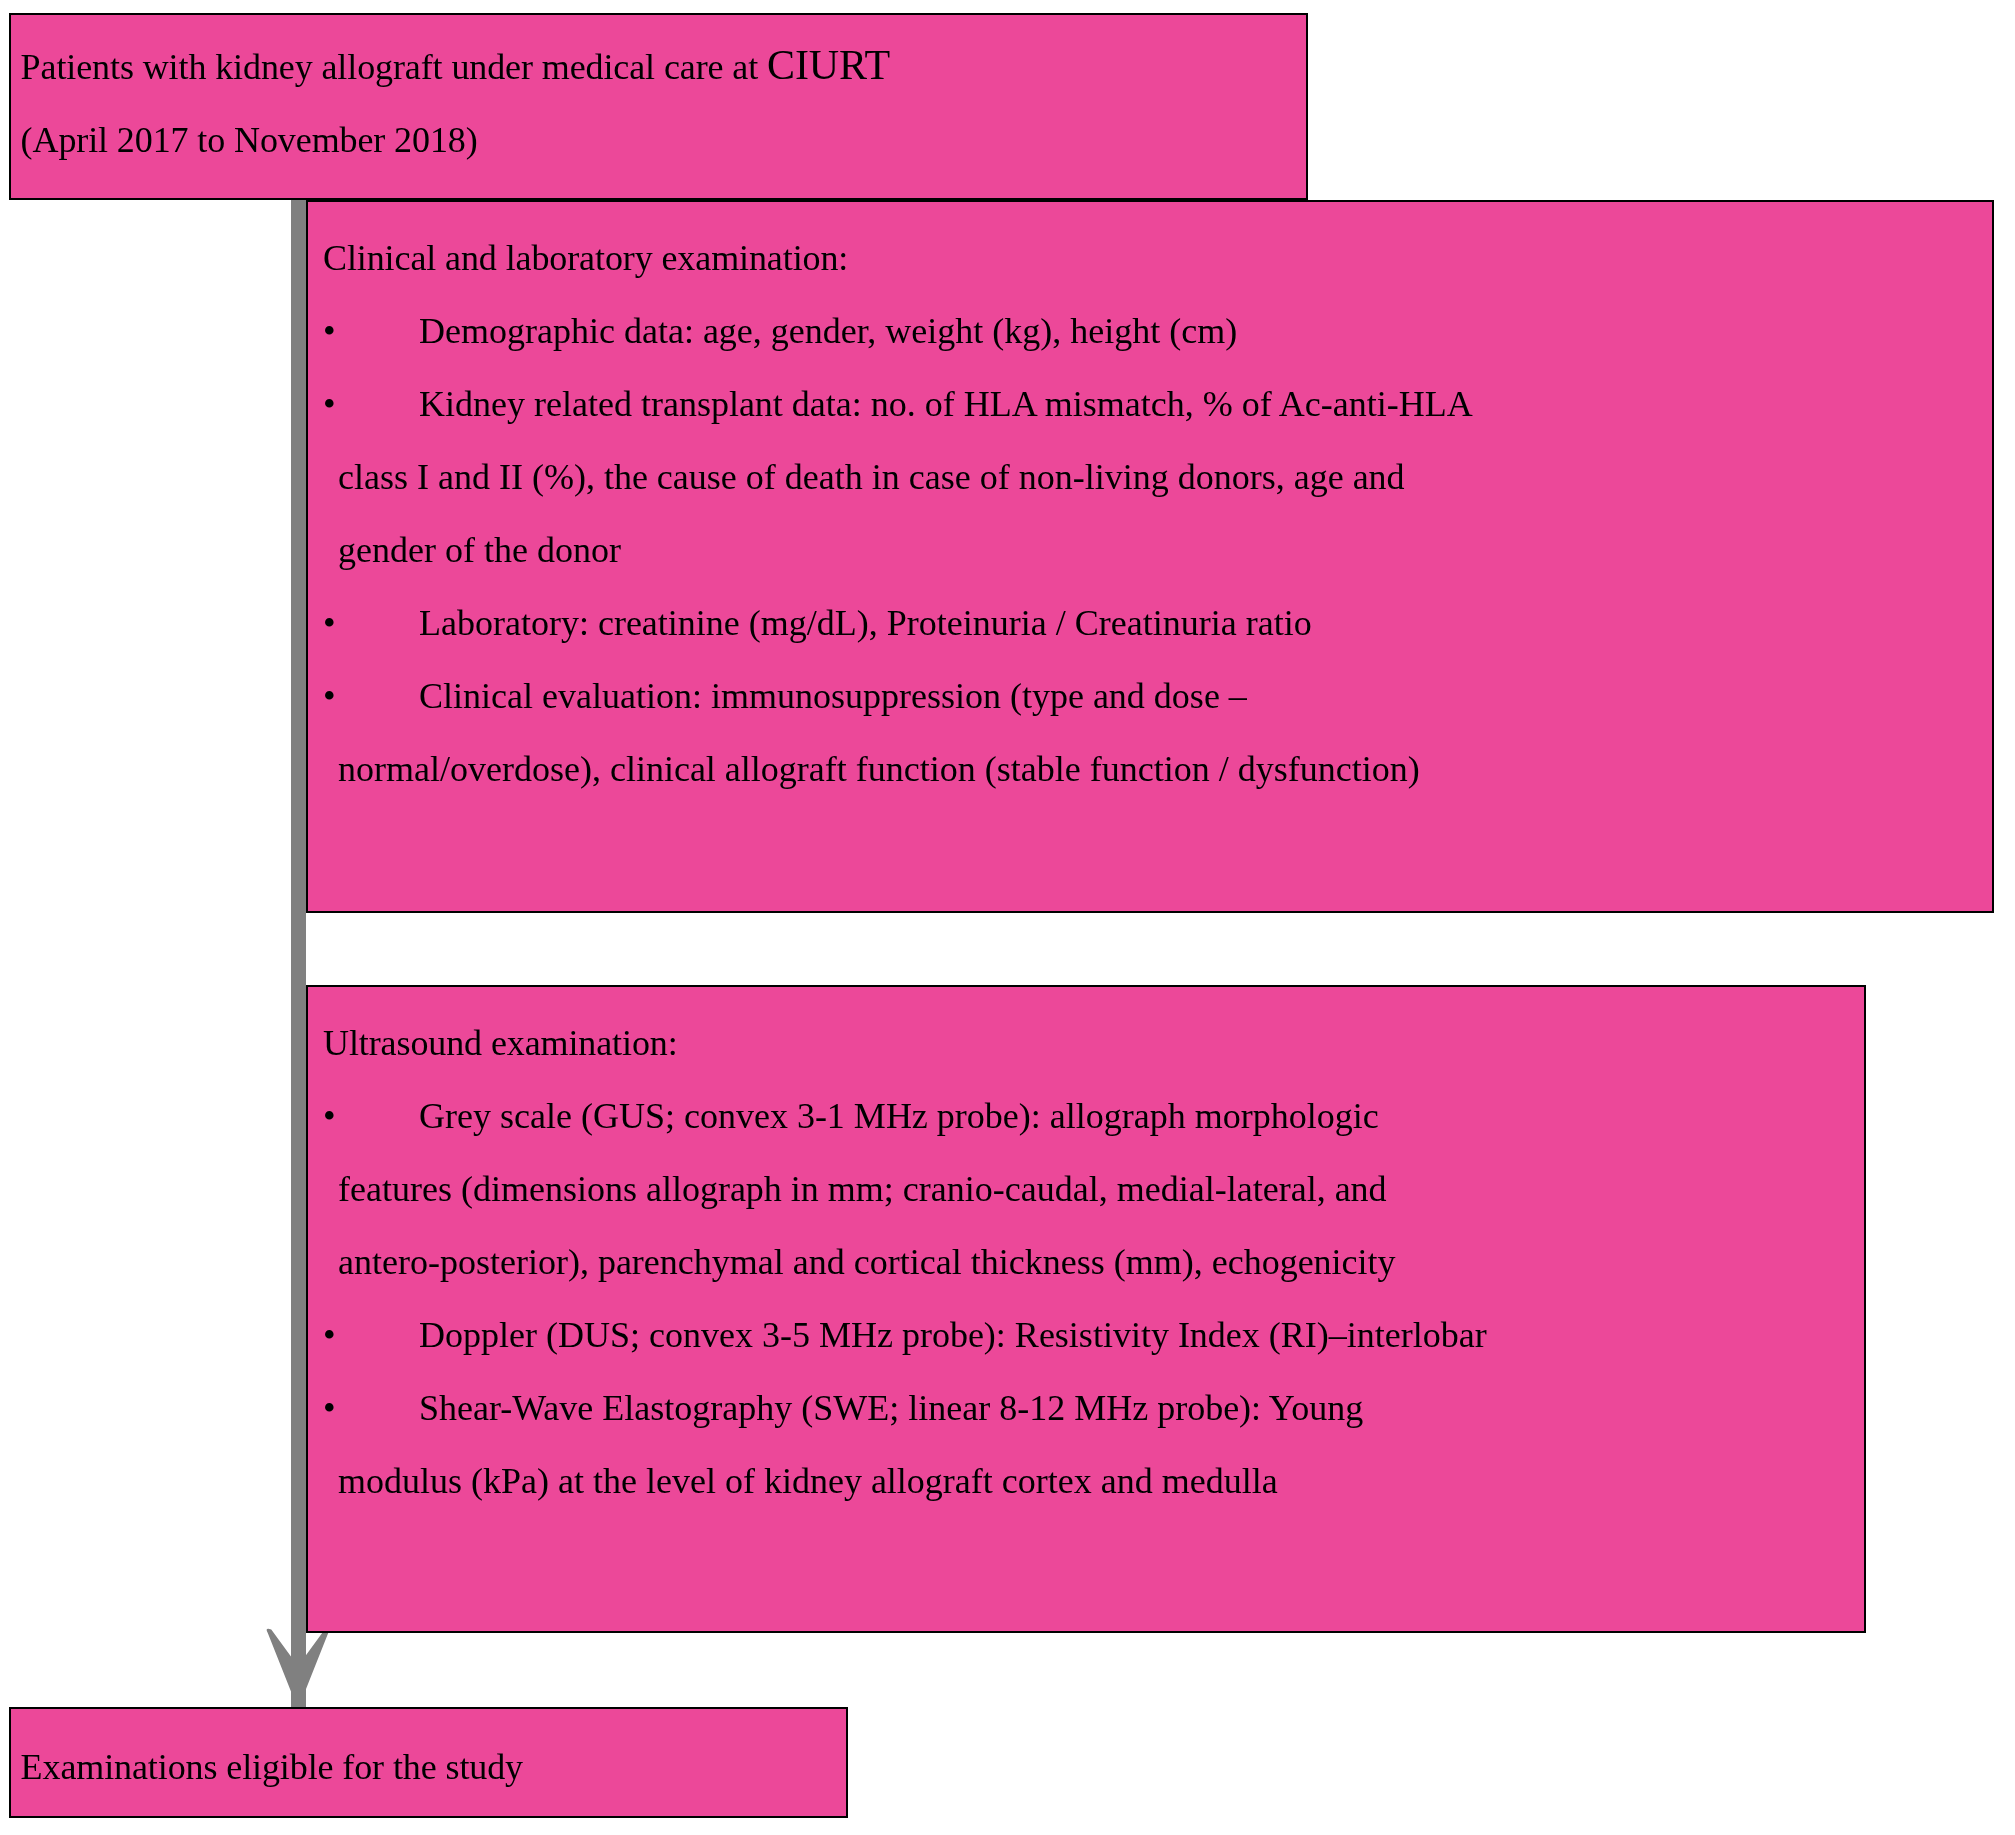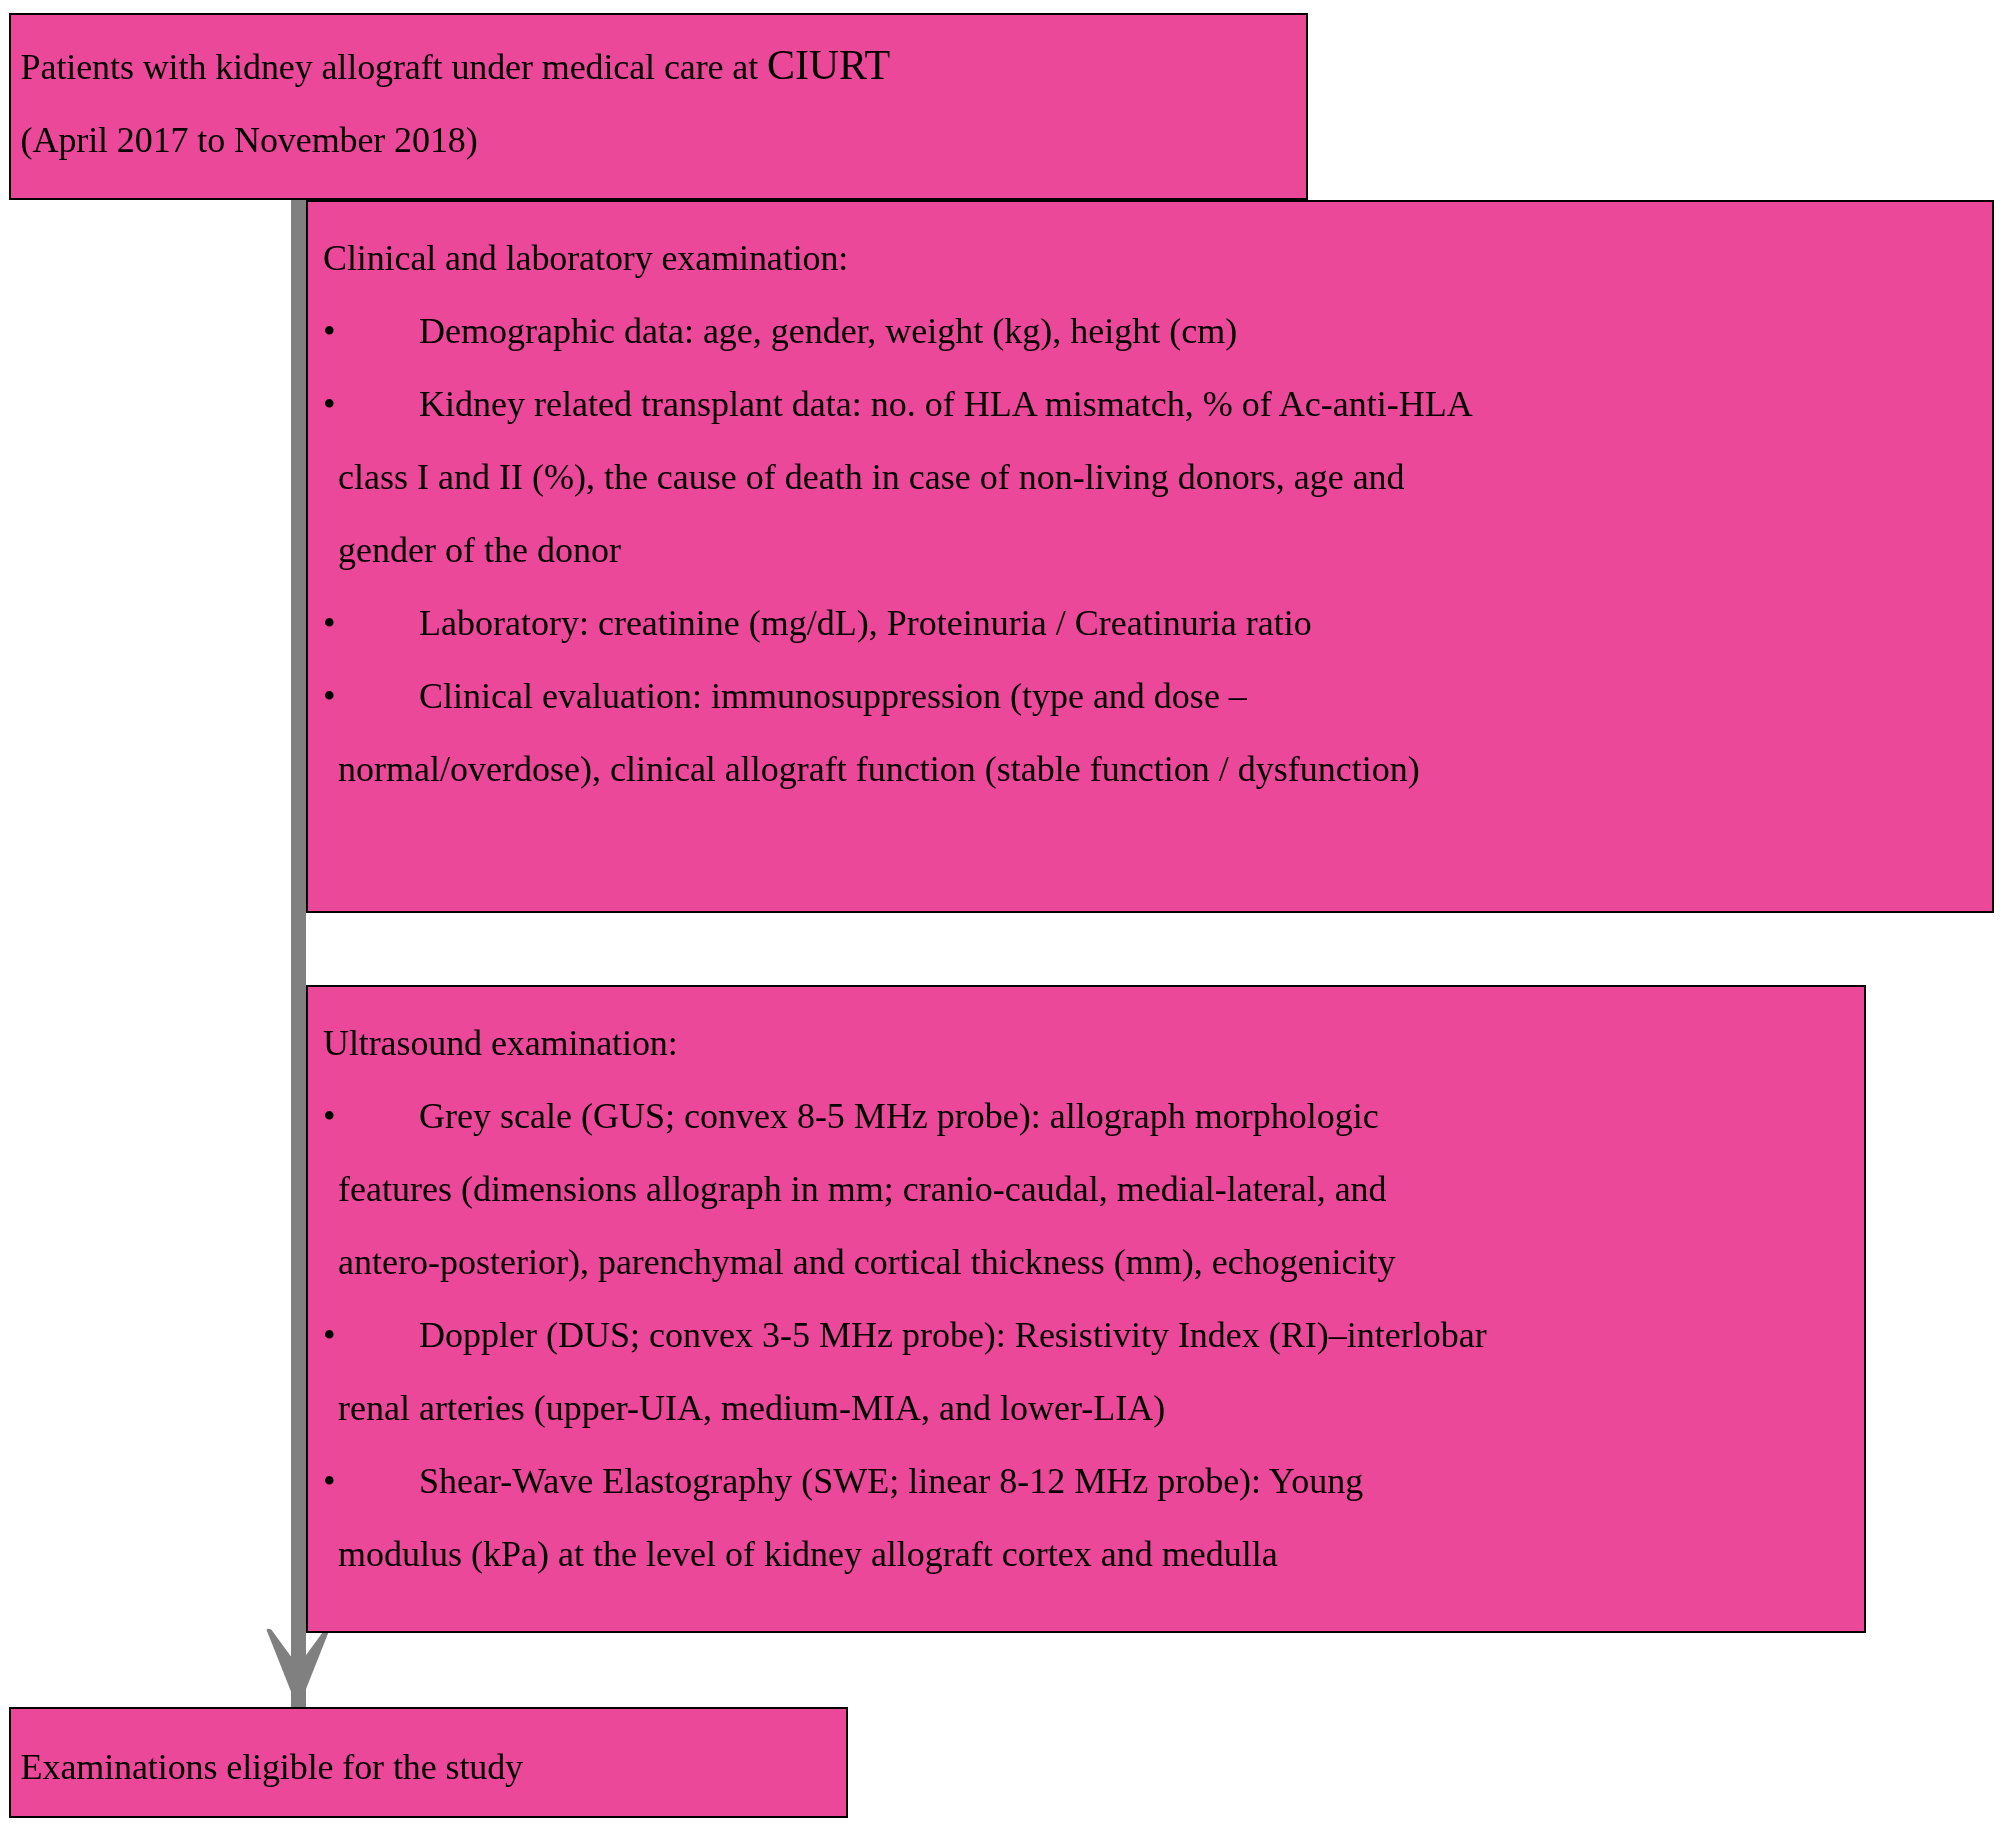--- a/index.html
+++ b/index.html
@@ -155,30 +155,29 @@
       <div class="cont-line">normal/overdose), clinical allograft function (stable function / dysfunction)</div>
     </div>
   </div>
 
   <div class="box" id="box-ultrasound">
     <div class="box-inner">
       <div class="line">Ultrasound examination:</div>
 
       <div class="bullet-row">
         <span class="bullet-mark">•</span>
-        <span class="bullet-text">Grey scale (GUS; convex 8-5 MHz probe): allograph morphologic</span>
+        <span class="bullet-text">Grey scale (GUS; convex 3-1 MHz probe): allograph morphologic</span>
       </div>
       <div class="cont-line">features (dimensions allograph in mm; cranio-caudal, medial-lateral, and</div>
       <div class="cont-line">antero-posterior), parenchymal and cortical thickness (mm), echogenicity</div>
 
       <div class="bullet-row">
         <span class="bullet-mark">•</span>
         <span class="bullet-text">Doppler (DUS; convex 3-5 MHz probe): Resistivity Index (RI)–interlobar</span>
       </div>
-      <div class="cont-line">renal arteries (upper-UIA, medium-MIA, and lower-LIA)</div>
 
       <div class="bullet-row">
         <span class="bullet-mark">•</span>
         <span class="bullet-text">Shear-Wave Elastography (SWE; linear 8-12 MHz probe): Young</span>
       </div>
       <div class="cont-line">modulus (kPa) at the level of kidney allograft cortex and medulla</div>
     </div>
   </div>
 
   <div class="box" id="box-eligible">

